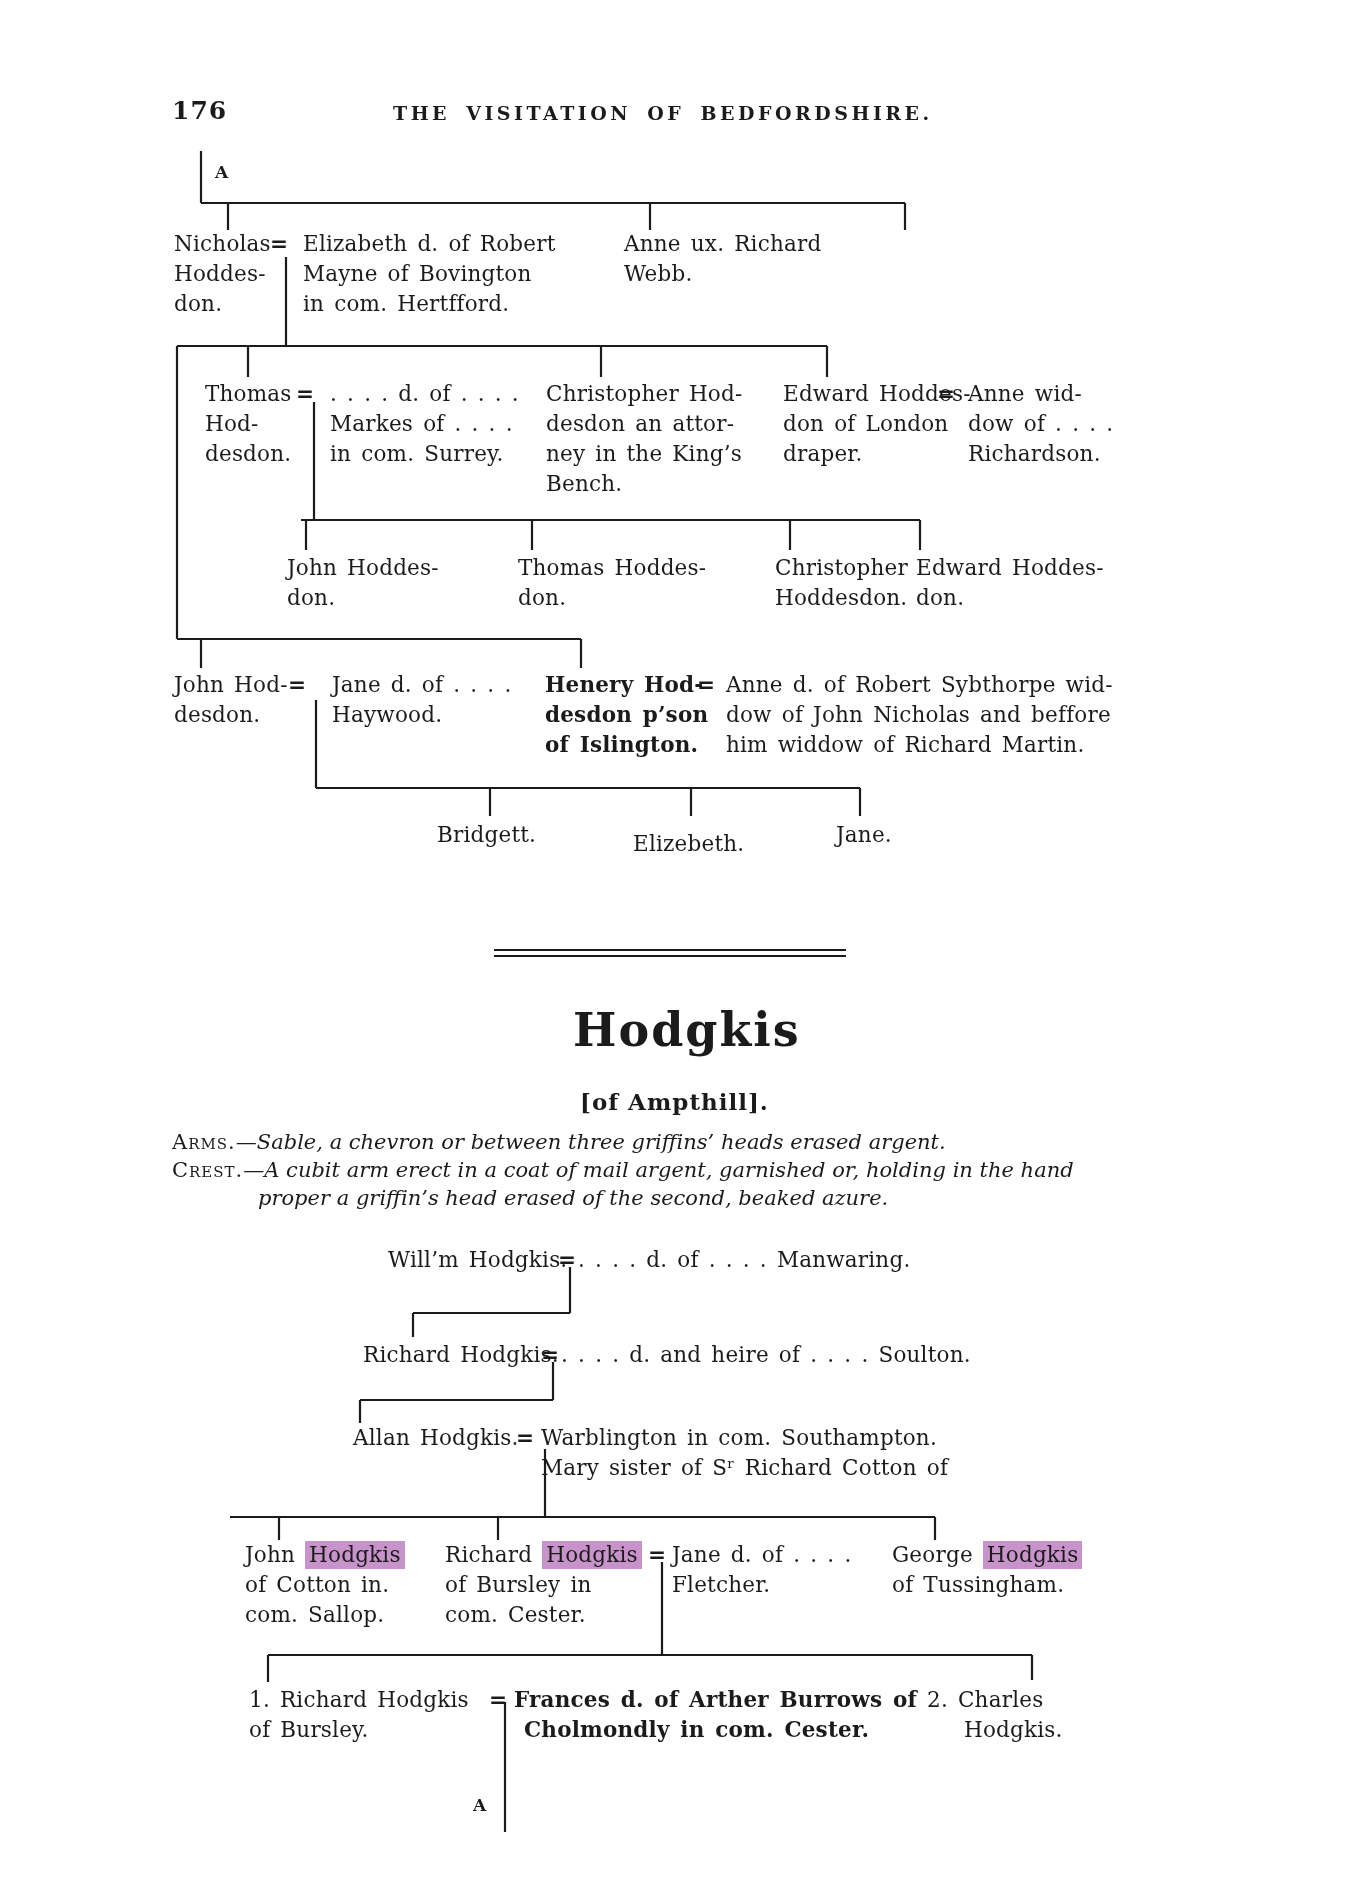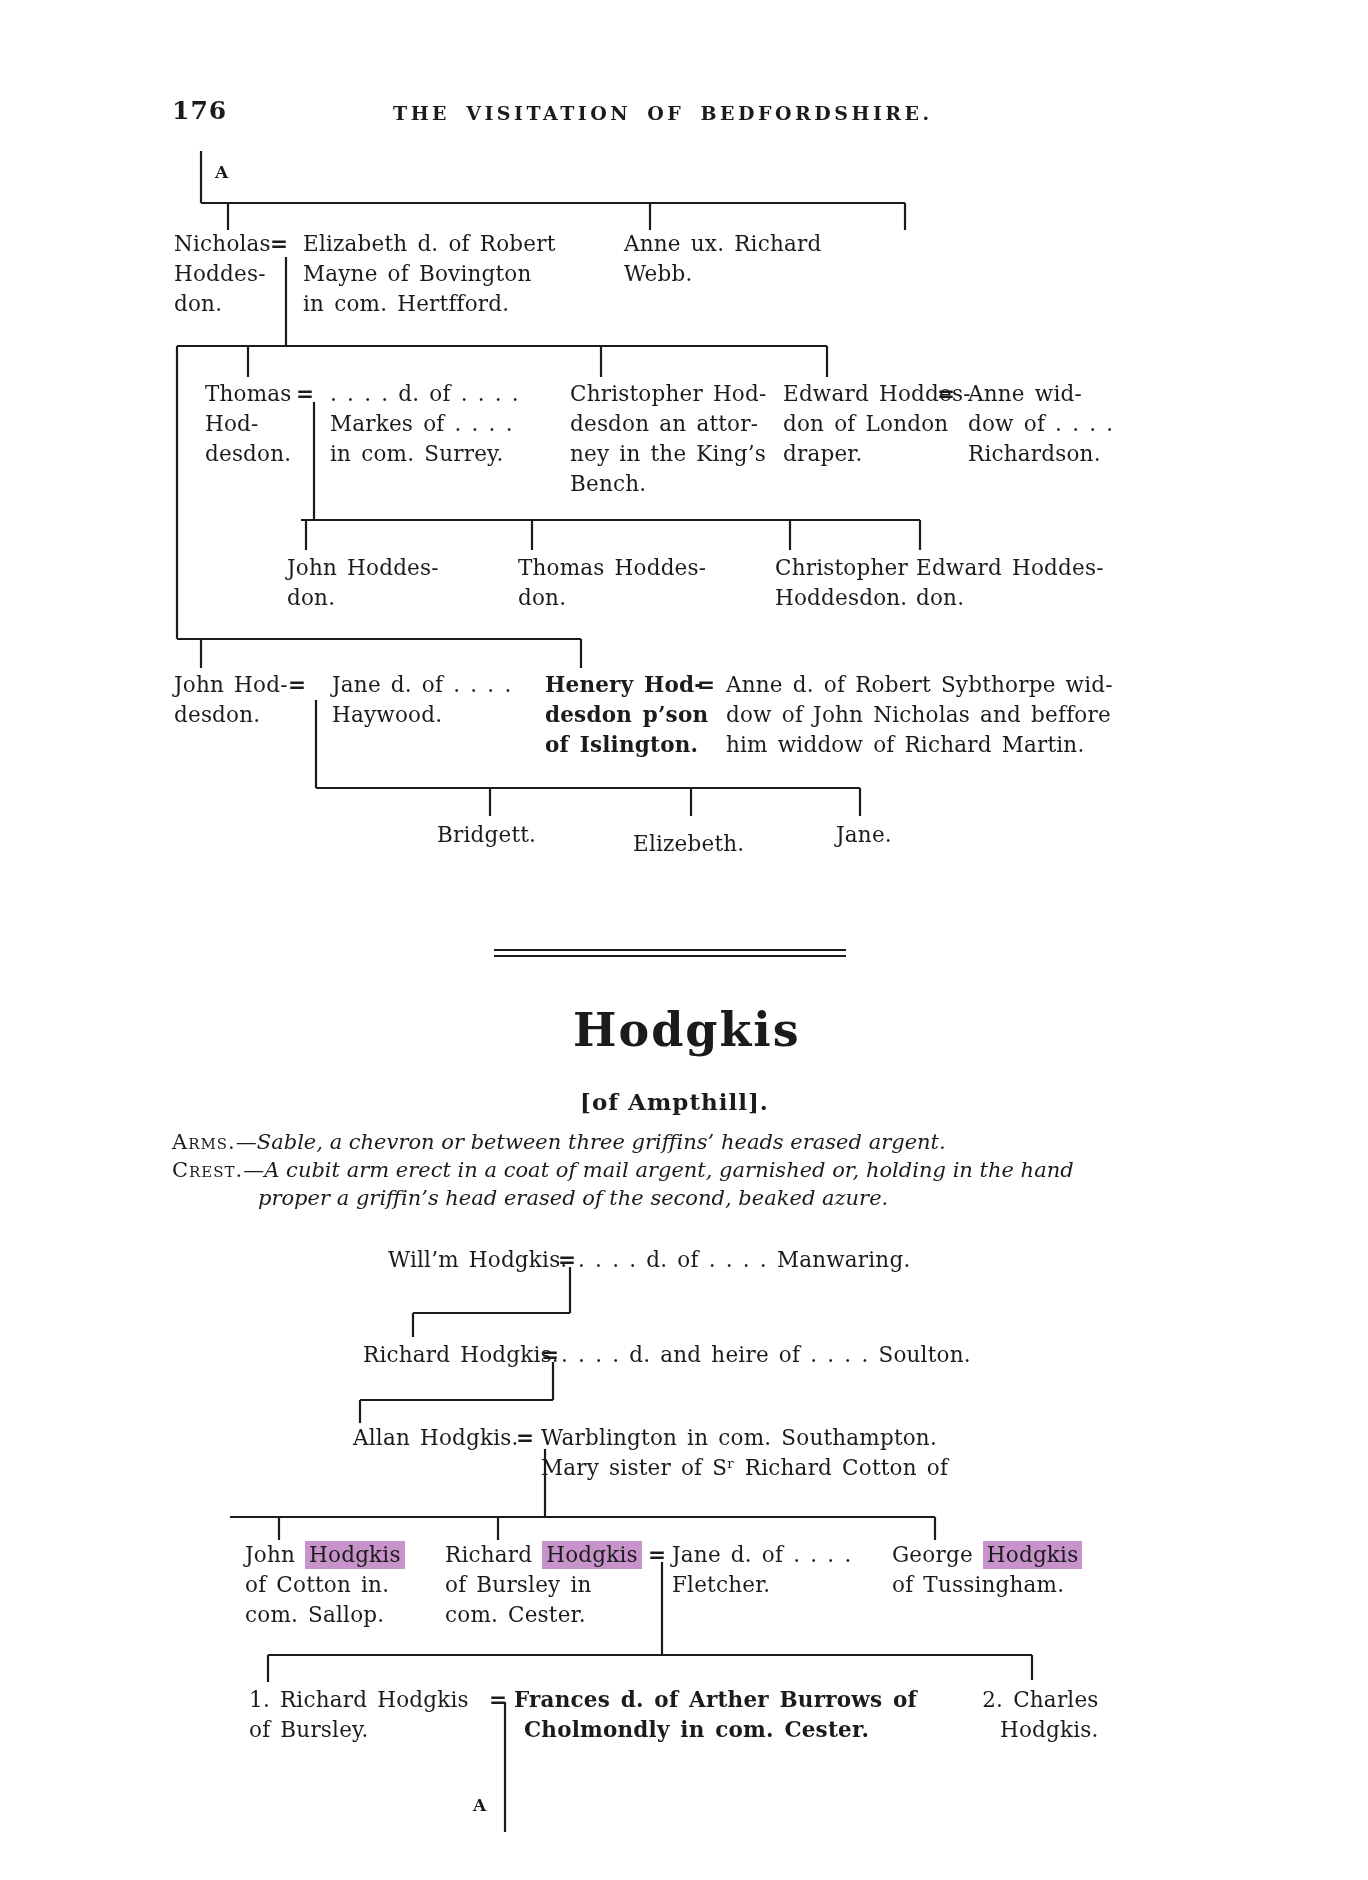--- a/index.html
+++ b/index.html
@@ -120,21 +120,21 @@
     <span>Thomas</span>
     <span>Hod-</span>
     <span>desdon.</span>
   </div>
   <div class="eq" style="left:296px; top:379px;">=</div>
   <div class="t" style="left:330px; top:379px;">
     <span>. . . . d. of . . . .</span>
     <span>Markes of . . . .</span>
     <span>in com. Surrey.</span>
   </div>
-  <div class="t" style="left:570px; top:379px;">
+  <div class="t" style="left:546px; top:379px;">
     <span>Christopher Hod-</span>
     <span>desdon an attor-</span>
     <span>ney in the King’s</span>
     <span>Bench.</span>
   </div>
   <div class="t" style="left:783px; top:379px;">
     <span>Edward Hoddes-</span>
     <span>don of London</span>
     <span>draper.</span>
   </div>
@@ -237,20 +237,20 @@
 
   <div class="t" style="left:249px; top:1685px;">
     <span>1. Richard Hodgkis</span>
     <span>of Bursley.</span>
   </div>
   <div class="eq" style="left:489px; top:1685px;">=</div>
   <div class="t" style="left:514px; top:1685px;font-weight:bold;">
     <span>Frances d. of Arther Burrows of</span>
     <span style="padding-left:10px;">Cholmondly in com. Cester.</span>
   </div>
-  <div class="t" style="left:963px; top:1685px;text-align:right;">
+  <div class="t" style="left:927px; top:1685px;">
     <span>2. Charles</span>
     <span style="padding-left:37px;">Hodgkis.</span>
   </div>
 
   <div class="marker" style="left:473px; top:1795px;">A</div>
 
 </div>
 
 </body></html>

